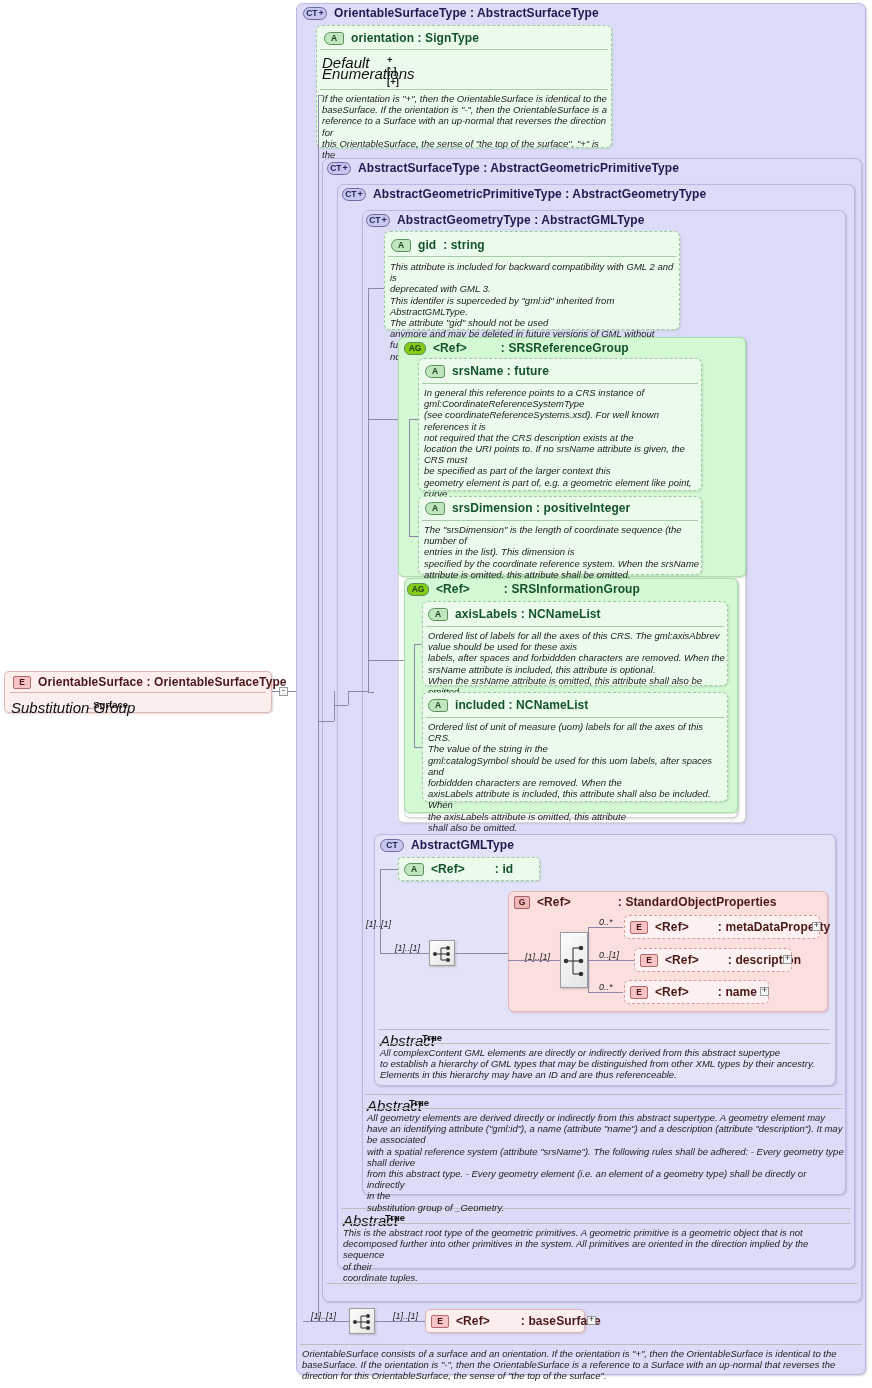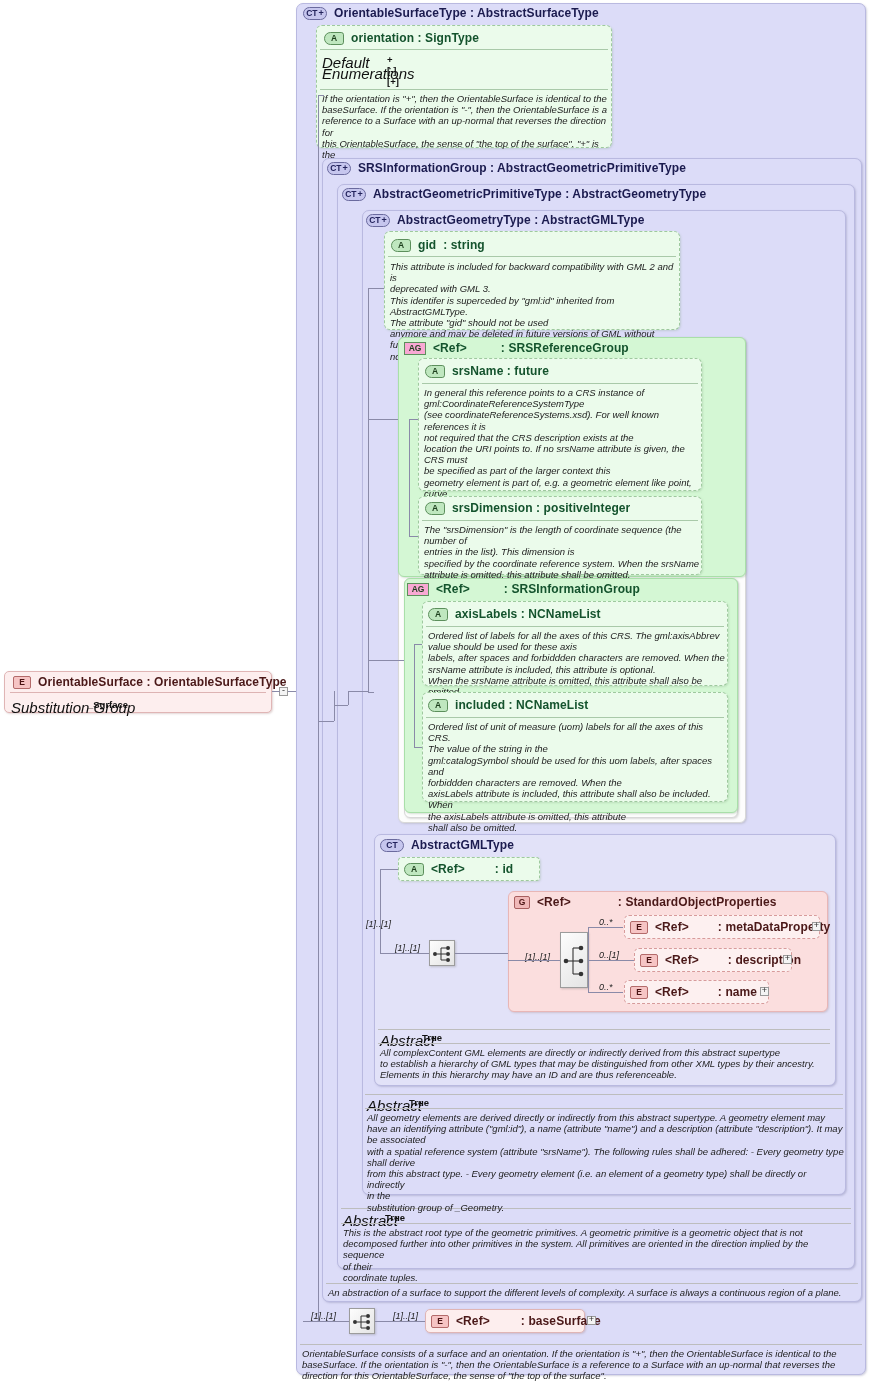--- a/index.html
+++ b/index.html
@@ -71,21 +71,21 @@
 
   
   .badge {
     display:inline-flex; align-items:center; justify-content:center;
     font-size:8.5px; font-weight:bold; line-height:1;
     border-radius:6px;
     height:13px; min-width:24px; padding:0 2px;
   }
   .badge-ct { background:#c6c6ee; border:1.2px solid #6a6a9e; color:#23235c; border-radius:7px; }
   .badge-a  { background:#bfe7bf; border:1.2px solid #5c8f5c; color:#1d3f1d; border-radius:7px 3px 3px 7px; min-width:20px;}
-  .badge-ag { background:#f9a8d4; border:1.2px solid #5c8f5c; color:#1d3f1d; border-radius:0; min-width:22px;}
+  .badge-ag { background:#84cc16; border:1.2px solid #5c8f5c; color:#1d3f1d; border-radius:6px; min-width:22px;}
   .badge-g  { background:#f0b9b9; border:1.2px solid #a85f5f; color:#4a1414; border-radius:2px; min-width:16px;}
   .badge-e  { background:#f6c4c4; border:1.2px solid #b36a6a; color:#4a1414; border-radius:2px; min-width:18px;}
   .plusglyph { font-size:9px; font-weight:bold; margin-left:1px; }
 
   
   .doc {
     position:absolute;
     font-style:italic;
     font-size:9.5px;
     line-height:11.2px;
@@ -176,25 +176,24 @@
 reference to a Surface with an up-normal that reverses the direction for
 this OrientableSurface, the sense of "the top of the surface". "+" is the
 default value.</div>
 
   <div class="box ct-box" style="left:322px; top:158px; width:540px; height:1144px;"></div>
   <div class="hdr" style="left:327px; top:161px;">
     <span class="badge badge-ct">
       <span>CT</span>
         <span class="plusglyph">+</span>
     </span>
-    <span class="title">SRSInformationGroup : AbstractGeometricPrimitiveType</span>
+    <span class="title">AbstractSurfaceType : AbstractGeometricPrimitiveType</span>
   </div>
 
   <div class="sep" style="left:326px; top:1283px; width:532px;"></div>
-  <div class="doc" style="left:328px; top:1287px; width:530px;">An abstraction of a surface to support the different levels of complexity. A surface is always a continuous region of a plane.</div>
 
   <div class="box ct-box" style="left:337px; top:184px; width:518px; height:1085px;"></div>
   <div class="hdr" style="left:342px; top:187px;">
     <span class="badge badge-ct">
       <span>CT</span>
         <span class="plusglyph">+</span>
     </span>
     <span class="title">AbstractGeometricPrimitiveType : AbstractGeometryType</span>
   </div>
   <div class="sep" style="left:341px; top:1208px; width:510px;"></div>

